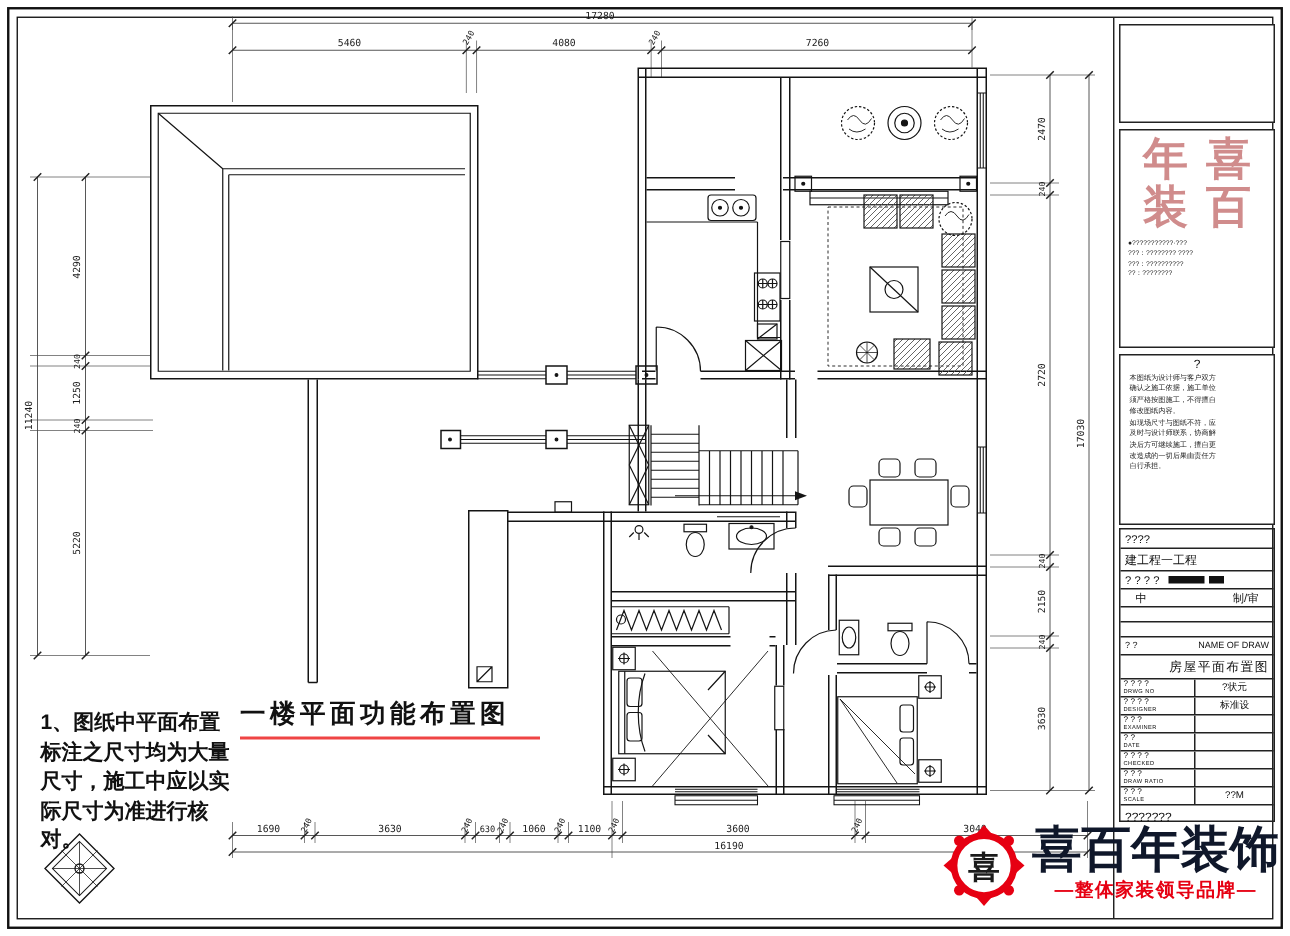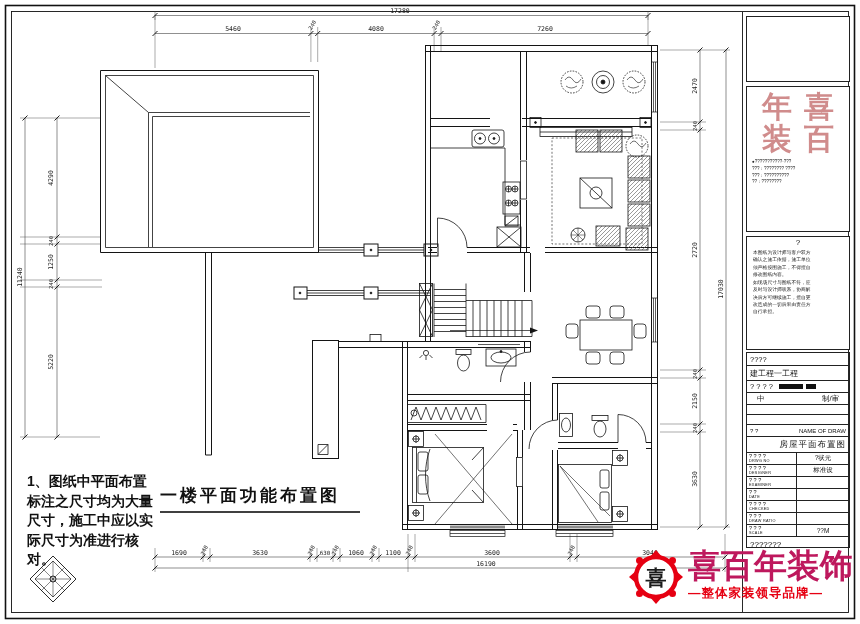--- a/index.html
+++ b/index.html
@@ -4,21 +4,21 @@
 <style>
   html,body{margin:0;padding:0;background:#ffffff;}
   body{width:860px;height:624px;font-family:"Liberation Sans",sans-serif;position:relative;overflow:hidden;}
   .sheet{position:absolute;inset:0;background:#fff;}
   svg text{font-family:"DejaVu Sans Mono",monospace;fill:#1b1b1b;}
   .overlay{position:absolute;}
   
   .notes{left:27px;top:472px;width:130px;font-size:14px;line-height:1.4;color:#111;font-weight:bold;}
   .notes p{margin:0 0 8px 0;}
   
-  .plan-title{left:160px;top:484px;width:200px;font-size:17px;letter-spacing:3px;color:#111;font-weight:bold;border-bottom:2px solid #404040;padding-bottom:4px;font-family:"Liberation Serif",serif;}
+  .plan-title{left:160px;top:464px;width:200px;font-size:17px;letter-spacing:3px;color:#111;font-weight:bold;border-bottom:2px solid #ef4444;padding-bottom:4px;font-family:"Liberation Serif",serif;}
   
   .tb{border:1px solid #222;box-sizing:border-box;background:#fff;}
   #tb-a{left:746px;top:16px;width:104px;height:66px;}
   #tb-b{left:746px;top:86px;width:104px;height:146px;}
   .seal-grid{display:grid;grid-template-columns:1fr 1fr;width:84px;margin:4px auto 0 auto;}
   .seal-grid span{font-size:30px;line-height:32px;text-align:center;color:#c87878;font-weight:bold;font-family:"Liberation Serif",serif;opacity:.85;}
   .addr{font-size:4.5px;line-height:1.5;color:#222;white-space:pre-line;padding:4px 5px 0 5px;}
   #tb-c{left:746px;top:236px;width:104px;height:114px;}
   .qmark-head{text-align:center;font-size:8px;color:#111;margin-top:1px;}
   .desc{font-size:4.8px;line-height:1.55;color:#222;white-space:pre-line;padding:2px 6px;text-align:justify;}
@@ -35,22 +35,22 @@
   .trow .lab{width:50px;border-right:1px solid #222;box-sizing:border-box;padding:0 2px;overflow:hidden;}
   .trow .lab .l1{font-size:5.5px;line-height:6px;color:#111;}
   .trow .lab .l2{font-size:3.8px;line-height:5px;color:#111;letter-spacing:.3px;}
   .trow .val{flex:1;font-size:6.5px;color:#111;display:flex;align-items:center;justify-content:center;overflow:hidden;}
   .r-bq{height:15px;font-size:8px;border-bottom:none;}
   .bar{display:inline-block;width:24px;height:5px;background:#111;margin-left:6px;}
   .bar2{display:inline-block;width:10px;height:5px;background:#111;margin-left:3px;}
   
   .logo{left:627px;top:548px;width:226px;height:68px;display:flex;align-items:flex-start;}
   .logo-txt{margin-left:3px;}
-  .logo-name{font-size:33px;line-height:36px;font-weight:bold;color:#be185d;letter-spacing:0px;white-space:nowrap;}
-  .logo-tag{font-size:12.5px;font-weight:bold;color:#e60012;letter-spacing:1px;white-space:nowrap;margin-top:1px;text-align:left;}
+  .logo-name{font-size:33px;line-height:36px;font-weight:bold;color:#0f172a;letter-spacing:0px;white-space:nowrap;}
+  .logo-tag{font-size:12.5px;font-weight:bold;color:#e60012;letter-spacing:1px;white-space:nowrap;margin-top:1px;text-align:center;}
 </style>
 </head>
 <body>
 
 <div class="sheet">
 
 <svg width="860" height="624" viewBox="0 0 860 624">
   <defs>
     <pattern id="h" width="4" height="4" patternUnits="userSpaceOnUse">
       <path d="M0,4 L4,0" stroke="#555" stroke-width="0.6"></path>

